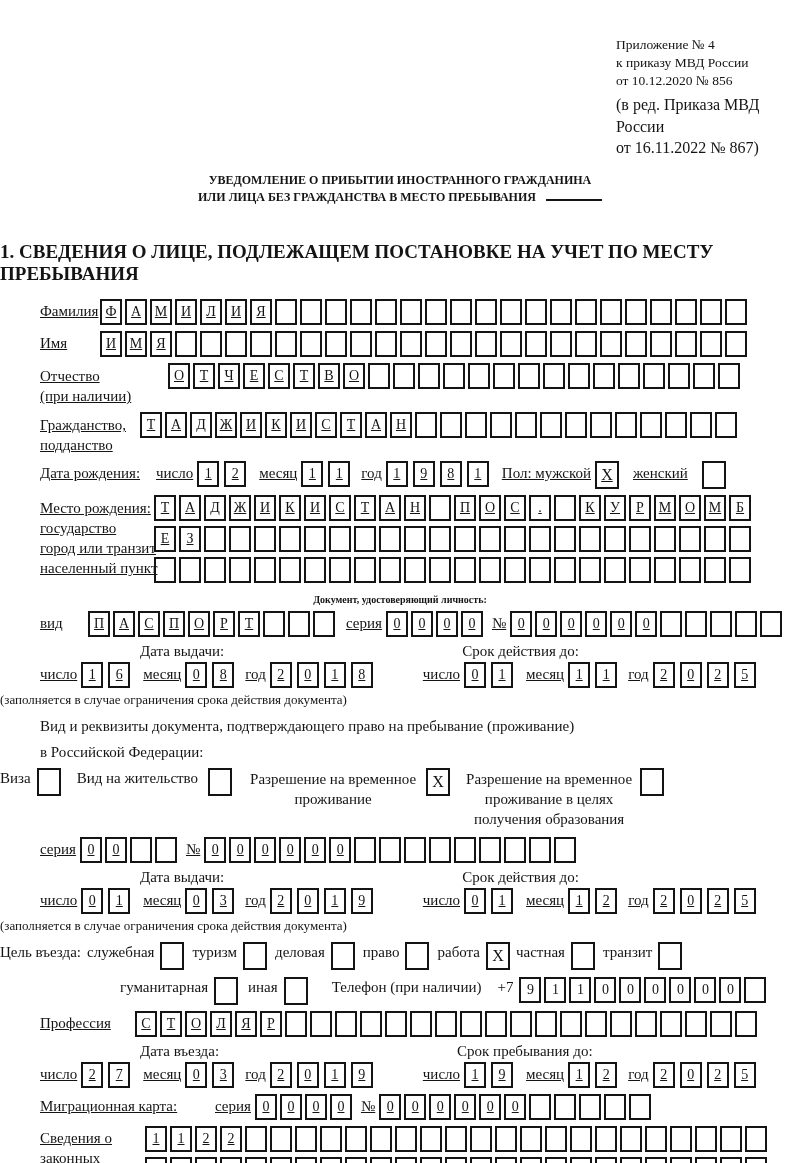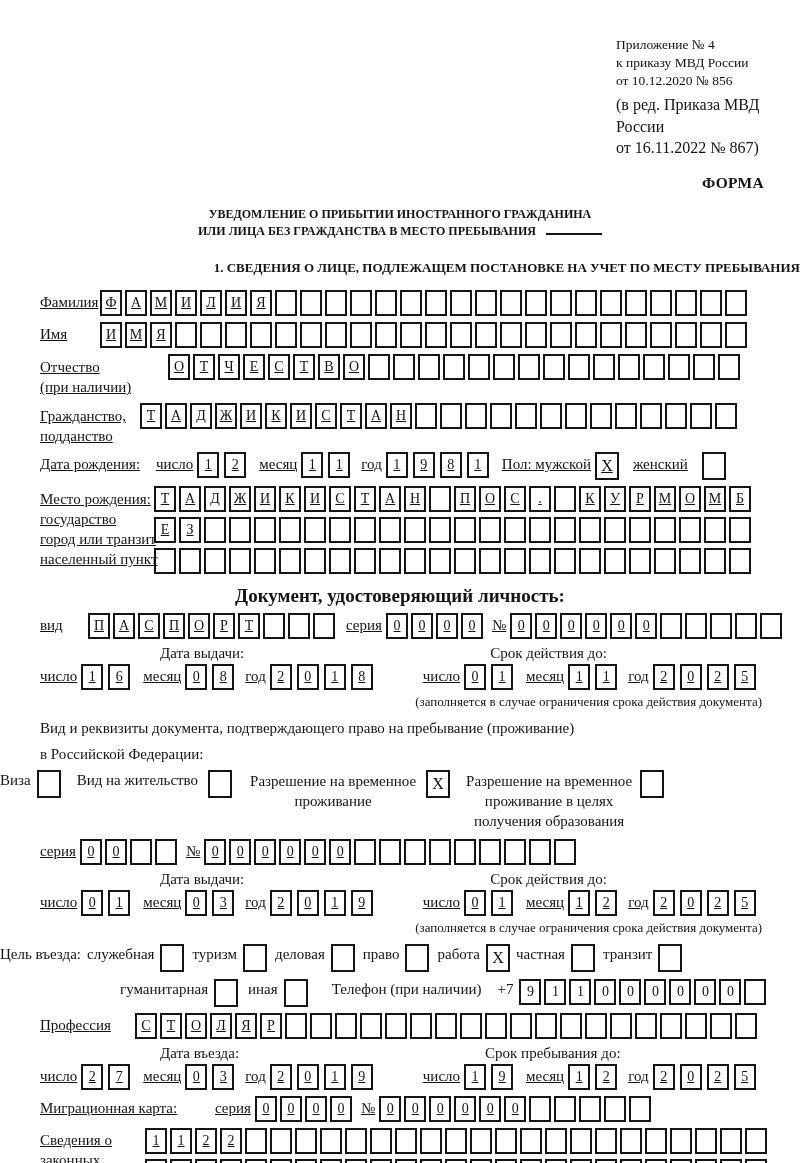--- a/index.html
+++ b/index.html
@@ -8,46 +8,46 @@
     width:800px; height:1163px; overflow:hidden;
     color:#141414;
     font-family:"Liberation Serif","DejaVu Serif",serif;
     font-size:15px;
   }
   .appendix { margin:36px 0 0 616px; font-size:13.5px; line-height:1.32; }
   .appendix-amend { margin-top:5px; font-size:16px; }
   .form-label { text-align:right; padding-right:36px; margin-top:16px; font-weight:bold; font-size:15.5px; letter-spacing:.3px; }
   .title { text-align:center; font-weight:bold; font-size:12px; line-height:1.4; margin-top:14px; }
   .blank-line { display:inline-block; width:56px; border-bottom:2px solid #141414; margin-left:10px; }
-  .section-heading { text-align:right; font-weight:bold; font-size:13px; margin:21px 0 14px; }
+  .section-heading { text-align:left; font-weight:bold; font-size:19px; margin:36px 0 14px; }
 
   .frow { display:flex; align-items:flex-start; padding-left:40px; margin-bottom:6px;text-decoration:underline; }
   .flabel { flex:none; padding-top:4px; white-space:nowrap; }
   .w60{width:60px} .w128{width:128px} .w100{width:100px} .w114{width:114px}
   .w48{width:48px} .w95{width:95px} .w105{width:105px} .w145{width:145px} .w110{width:110px}
   .multiline { line-height:20px; padding-top:3px; }
   .cells { display:flex; flex:none; }
   .cell {
     flex:none; width:22px; height:26px; border:2px solid #141414; margin-right:3px;
     text-align:center; line-height:22px; font-size:14px;
   }
   .dcells .cell { margin-right:5px; }
   .colrows .cells { margin-bottom:5px; }
   .cb {
     flex:none; display:inline-block; width:24px; height:28px; border:2px solid #141414;
     text-align:center; line-height:24px; font-size:16px;
   }
   .dlabel { flex:none; padding-top:4px; margin-right:4px; white-space:nowrap; }
   .ml6{margin-left:6px} .ml8{margin-left:8px} .ml10{margin-left:10px} .ml14{margin-left:14px}
   .ml16{margin-left:16px} .ml18{margin-left:18px} .ml24{margin-left:24px} .ml30{margin-left:30px} .ml45{margin-left:45px}
-  .doc-heading { text-align:center; font-weight:bold; font-size:19px; margin:2px 0 6px; }
-  .dhead { display:flex; padding-left:40px; margin-bottom:2px;gap:8px; }
+  .doc-heading { text-align:center; font-weight:bold; font-size:10px; margin:2px 0 6px; }
+  .dhead { display:flex; padding-left:20px; margin-bottom:2px; }
   .dhead .h1 { margin-left:120px; }
   .dhead .h2 { margin-left:238px; }
-  .note-line { text-align:right; padding-right:38px; font-size:13px; margin:-2px 0 6px; }
+  .note-line { text-align:left; padding-right:38px; font-size:13px; margin:-2px 0 6px; }
   .intro { padding-left:40px; line-height:1.6; margin-bottom:2px; }
   .opt-block { text-align:center; line-height:20px; padding-top:3px; white-space:nowrap; }
   .cbrow { display:flex; align-items:flex-start; margin-bottom:8px; }
   .cbrow .cb { margin-top:2px; }
   .optlabel { flex:none; padding-top:4px; white-space:nowrap; }
 </style>
 </head>
 <body>
 
 <div>
@@ -57,21 +57,20 @@
         <div>Приложение № 4</div>
         <div>к приказу МВД России</div>
         <div>от 10.12.2020 № 856</div>
       </div>
     <div class="appendix-amend">
         <div>(в ред. Приказа МВД России</div>
         <div>от 16.11.2022 № 867)</div>
       </div>
   </div>
 
-  <div class="form-label">ФОРМА</div>
 
   <div class="title">
     <div>УВЕДОМЛЕНИЕ О ПРИБЫТИИ ИНОСТРАННОГО ГРАЖДАНИНА</div>
     <div><span>ИЛИ ЛИЦА БЕЗ ГРАЖДАНСТВА В МЕСТО ПРЕБЫВАНИЯ</span><span class="blank-line"></span></div>
   </div>
 
   <div class="section-heading">1. СВЕДЕНИЯ О ЛИЦЕ, ПОДЛЕЖАЩЕМ ПОСТАНОВКЕ НА УЧЕТ ПО МЕСТУ ПРЕБЫВАНИЯ</div>
 
   <div class="frow">
     <span class="flabel w60">Фамилия</span>

